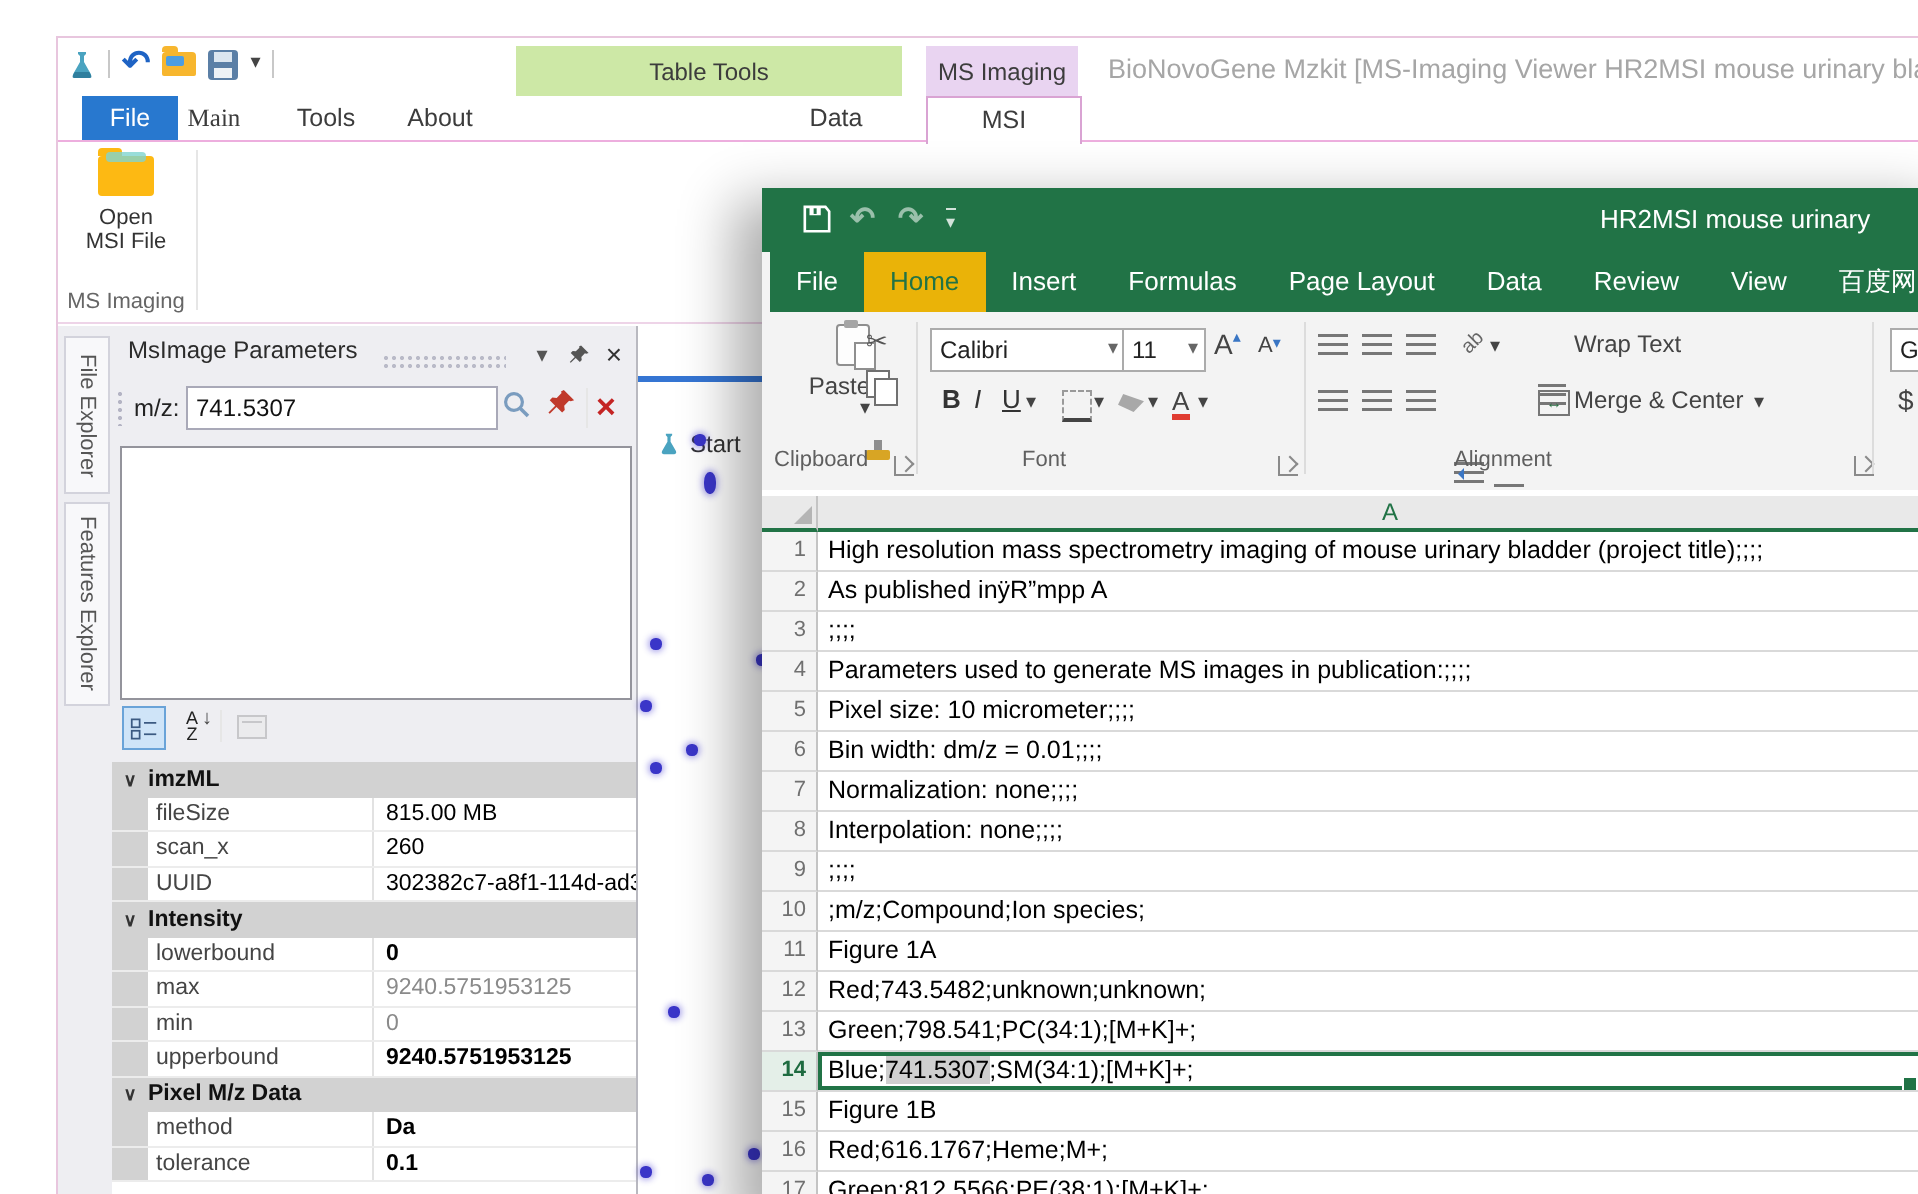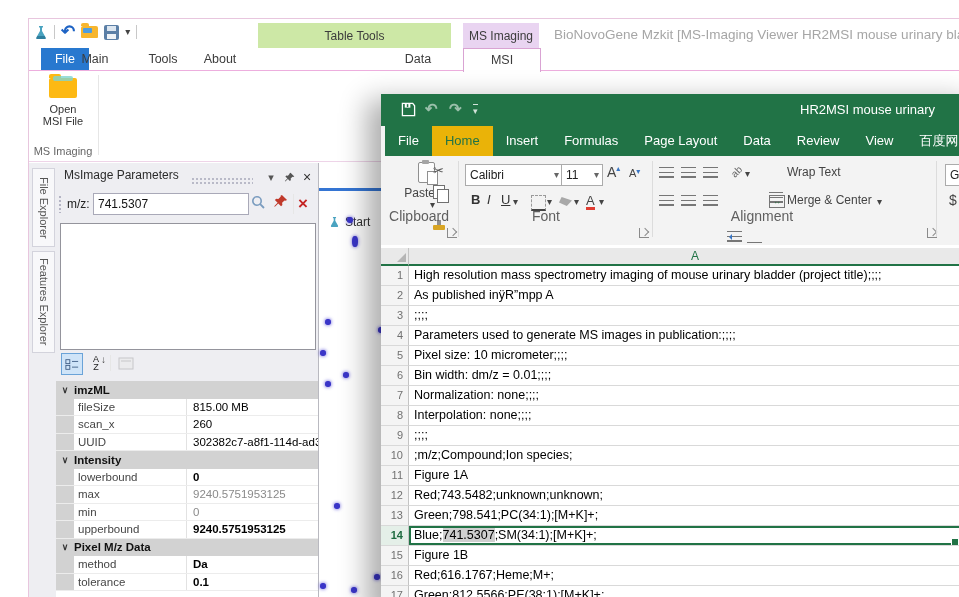--- a/index.html
+++ b/index.html
@@ -18,21 +18,21 @@
   .floppy-ic{width:15px;height:15px;background:#5b7fa6;border-radius:2px;position:relative;}
   .floppy-ic:before{content:"";position:absolute;top:1px;left:3px;width:9px;height:5px;background:#dce6f0;}
   .floppy-ic:after{content:"";position:absolute;bottom:1px;left:3px;width:9px;height:5px;background:#eef2f6;}
   .caret{font-size:10px;color:#444;line-height:10px;}
   .ctx-hdr{top:4px;height:25px;font-size:12px;display:flex;align-items:center;justify-content:center;color:#3c3c3c;}
   #ctx-table{left:229px;width:193px;background:#cde8a6;}
   #ctx-msi{left:434px;width:76px;background:#e9d4f1;}
   #mz-title{left:525px;top:8px;color:#a6a6a6;font-size:13.5px;white-space:nowrap;}
   .mz-tab{top:29px;height:22px;line-height:22px;text-align:center;font-size:12.5px;color:#3c3c3c;}
   #tab-file{left:12px;width:48px;background:#2878cf;color:#fff;}
-  #tab-main{left:44px;width:44px;}#tab-tools{left:108px;width:52px;}#tab-about{left:164px;width:54px;}
+  #tab-main{left:56px;width:44px;font-family:Liberation Serif, serif;}#tab-tools{left:108px;width:52px;}#tab-about{left:164px;width:54px;}
   #tab-mdt{left:240px;width:120px;}#tab-dv{left:360px;width:58px;}
   #tab-msi{left:434px;width:76px;height:23px;background:#fff;border:1px solid #d9a3d3;border-bottom:none;z-index:3;}
   #tabline{left:0;top:51px;right:0;height:1px;background:#edaede;}
   
   #mz-ribbon{left:0;top:52px;right:0;height:90px;background:#fff;border-bottom:1px solid #eed4e8;}
   #open-msi{left:6px;top:4px;width:56px;height:72px;display:flex;flex-direction:column;align-items:center;font-size:11px;color:#333;text-align:center;}
   .bigfolder{width:28px;height:20px;background:#fdb913;border-radius:2px;position:relative;margin:3px 0 5px;}
   .bigfolder:before{content:"";position:absolute;top:-4px;left:0;width:12px;height:4px;background:#fdb913;border-radius:2px 2px 0 0;}
   .bigfolder:after{content:"";position:absolute;top:-2px;left:4px;width:20px;height:5px;background:#7fd4d0;border-radius:2px;opacity:.8;}
   #mz-group-lbl{left:0;top:74px;width:68px;text-align:center;font-size:11px;color:#666;}
@@ -85,21 +85,21 @@
   #xl-titlebar{left:0;top:0;right:0;height:32px;background:#217346;}
   #xl-save{left:20px;top:8px;}
   .xl-qglyph{color:rgba(255,255,255,.55);font-size:15px;font-weight:bold;}
   #xl-undo{left:44px;top:6px;}#xl-redo{left:68px;top:6px;}
   #xl-qcaret{left:92px;top:10px;color:rgba(255,255,255,.8);font-size:9px;border-top:1px solid rgba(255,255,255,.8);padding-top:1px;}
   #xl-title{left:419px;top:8px;color:#fff;font-size:13px;white-space:nowrap;}
   #xl-tabs{left:4px;top:32px;right:0;height:30px;display:flex;background:#217346;}
   .xl-tab{padding:0 13px;line-height:30px;color:#fff;font-size:13px;white-space:nowrap;}
   .xl-tab.active{background:#eab308;color:#217346;}
   #xl-ribbon{left:0;top:62px;right:0;height:89px;background:#f3f3f3;border-bottom:1px solid #d2d2d2;font-size:12px;color:#444;}
-  .rb-lbl{position:absolute;top:52px;font-size:14px;color:#5f5f5f;text-align:center;}
+  .rb-lbl{position:absolute;top:68px;font-size:11px;color:#5f5f5f;text-align:left;}
   .rb-sep{position:absolute;top:5px;height:76px;width:1px;background:#dcdcdc;}
   .launcher{position:absolute;width:9px;height:9px;border-left:1px solid #8a8a8a;border-bottom:1px solid #8a8a8a;}
   .launcher:after{content:"";position:absolute;right:1px;top:1px;width:5px;height:5px;border-right:1px solid #8a8a8a;border-bottom:1px solid #8a8a8a;transform:rotate(-45deg);}
   .clipboard-ic{width:15px;height:19px;background:#fdfdfd;border:1px solid #8f8f8f;border-radius:2px;position:relative;}
   .clipboard-ic:before{content:"";position:absolute;top:-3px;left:3px;width:7px;height:4px;background:#a5a5a5;border-radius:1px;}
   .clipboard-ic:after{content:"";position:absolute;right:-4px;bottom:-3px;width:9px;height:12px;background:#fff;border:1px solid #8f8f8f;}
   .copy-ic{width:10px;height:12px;border:1px solid #707070;background:#fff;position:relative;}
   .copy-ic:after{content:"";position:absolute;left:3px;top:3px;width:10px;height:12px;border:1px solid #707070;background:#fff;}
   .painter-ic{width:12px;height:5px;background:#d8a524;border-radius:1px;position:relative;margin-top:6px;}
   .painter-ic:before{content:"";position:absolute;left:4px;top:-5px;width:4px;height:5px;background:#8f8f8f;}

